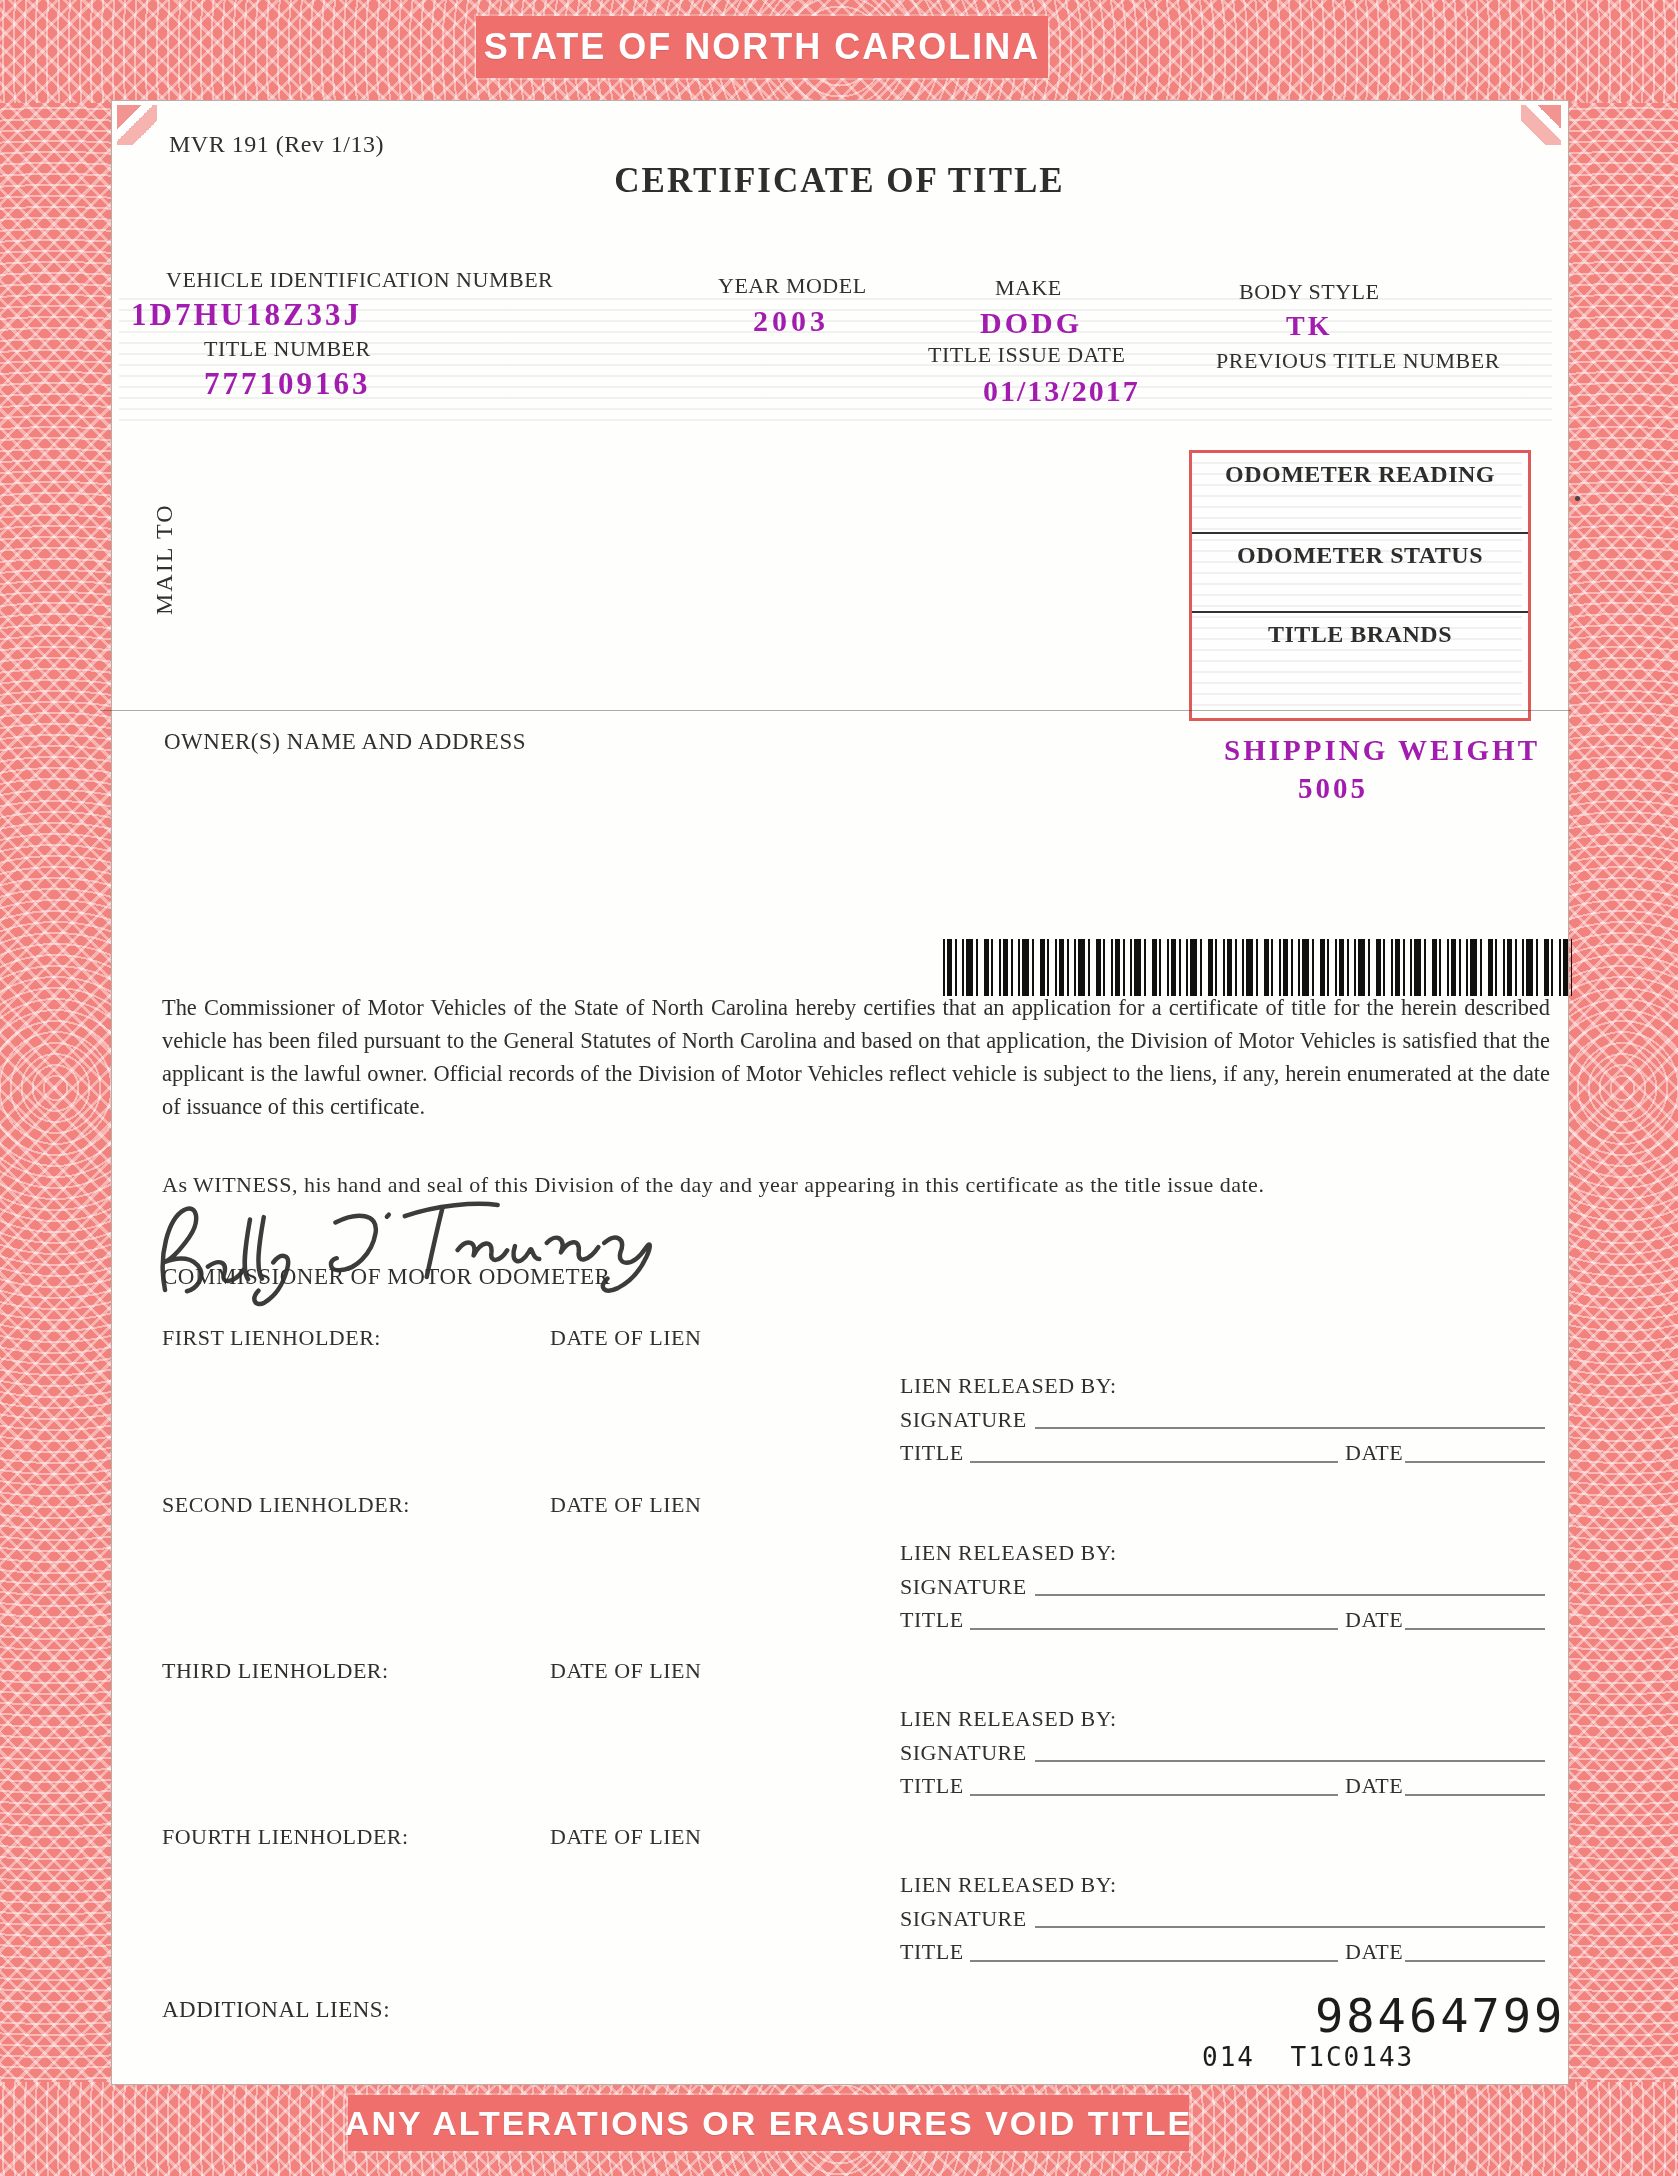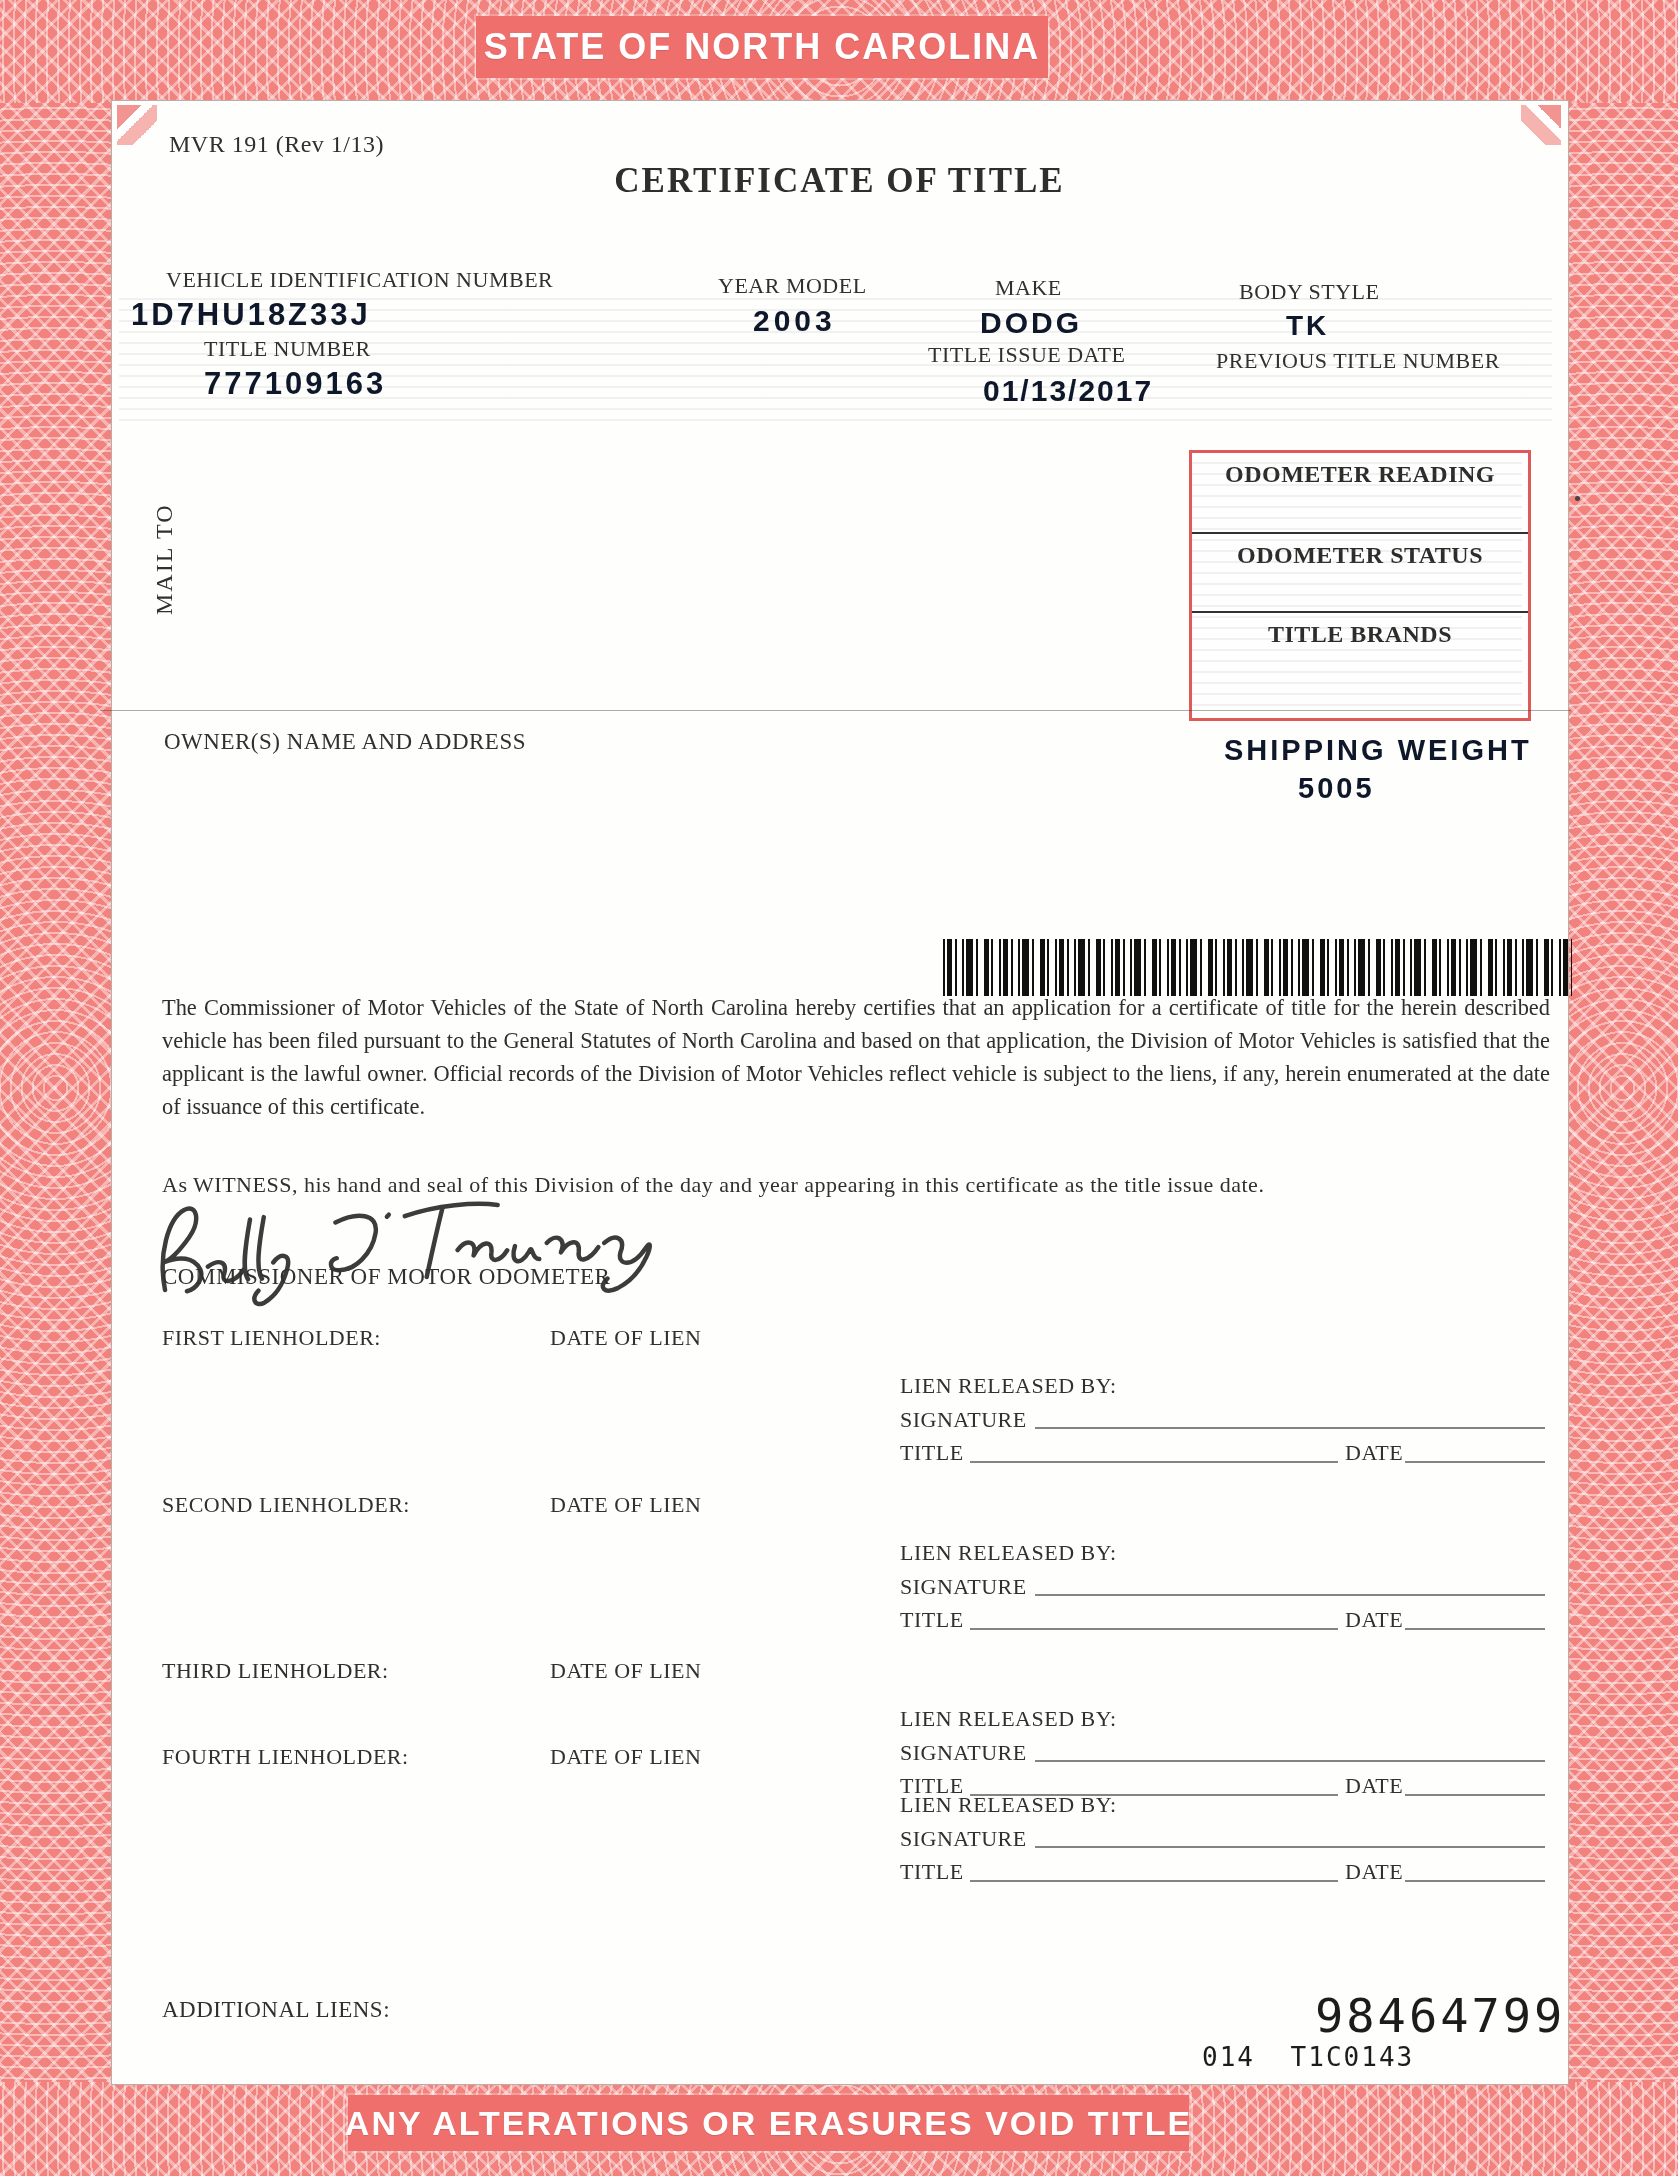--- a/index.html
+++ b/index.html
@@ -64,21 +64,21 @@
   }
   .seal::after{
     content:"";position:absolute;left:46px;top:30px;width:80px;height:86px;
     border-radius:58% 42% 60% 40%/55% 60% 40% 45%;
     background:radial-gradient(circle at 35% 35%, rgba(216,120,190,0.28), rgba(216,120,190,0.05) 70%);
     transform:rotate(25deg);
   }
 
   
   .lbl{font-size:22px;color:#30302e;letter-spacing:0.5px;white-space:nowrap;z-index:6;}
-  .mono{font-family:Liberation Sans, sans-serif;font-weight:bold;color:#0f172a;white-space:nowrap;z-index:6;}
+  .mono{font-family:Liberation Serif, serif;font-weight:bold;color:#a21caf;white-space:nowrap;z-index:6;}
   .hline{border-top:1.5px solid rgba(60,55,50,.75);z-index:6;height:0;}
   .fline{border-top:2px solid rgba(70,64,58,.65);z-index:6;height:0;}
   .scan{
     z-index:5;pointer-events:none;
     background:repeating-linear-gradient(180deg, transparent 0 9px, rgba(120,120,125,.10) 9px 11px);
   }
 
   .doc-title{font-size:35px;font-weight:bold;letter-spacing:2px;color:#2e2e2c;z-index:6;white-space:nowrap;}
 
   .odo-box{
@@ -258,21 +258,21 @@
   <span class="lbl" style="left:550px;top:0;">DATE OF LIEN</span>
   <span class="lbl" style="left:900px;top:48px;">LIEN RELEASED BY:</span>
   <span class="lbl" style="left:900px;top:82px;">SIGNATURE</span>
   <div class="abs fline" style="left:1035px;top:102px;width:510px;"></div>
   <span class="lbl" style="left:900px;top:115px;">TITLE</span>
   <div class="abs fline" style="left:970px;top:136px;width:368px;"></div>
   <span class="lbl" style="left:1345px;top:115px;">DATE</span>
   <div class="abs fline" style="left:1405px;top:136px;width:140px;"></div>
 </div>
 
-<div class="abs lien-block" style="top:1744px;">
+<div class="abs lien-block" style="top:1824px;">
   <span class="lbl" style="left:162px;top:0;">FOURTH LIENHOLDER:</span>
   <span class="lbl" style="left:550px;top:0;">DATE OF LIEN</span>
   <span class="lbl" style="left:900px;top:48px;">LIEN RELEASED BY:</span>
   <span class="lbl" style="left:900px;top:82px;">SIGNATURE</span>
   <div class="abs fline" style="left:1035px;top:102px;width:510px;"></div>
   <span class="lbl" style="left:900px;top:115px;">TITLE</span>
   <div class="abs fline" style="left:970px;top:136px;width:368px;"></div>
   <span class="lbl" style="left:1345px;top:115px;">DATE</span>
   <div class="abs fline" style="left:1405px;top:136px;width:140px;"></div>
 </div>

